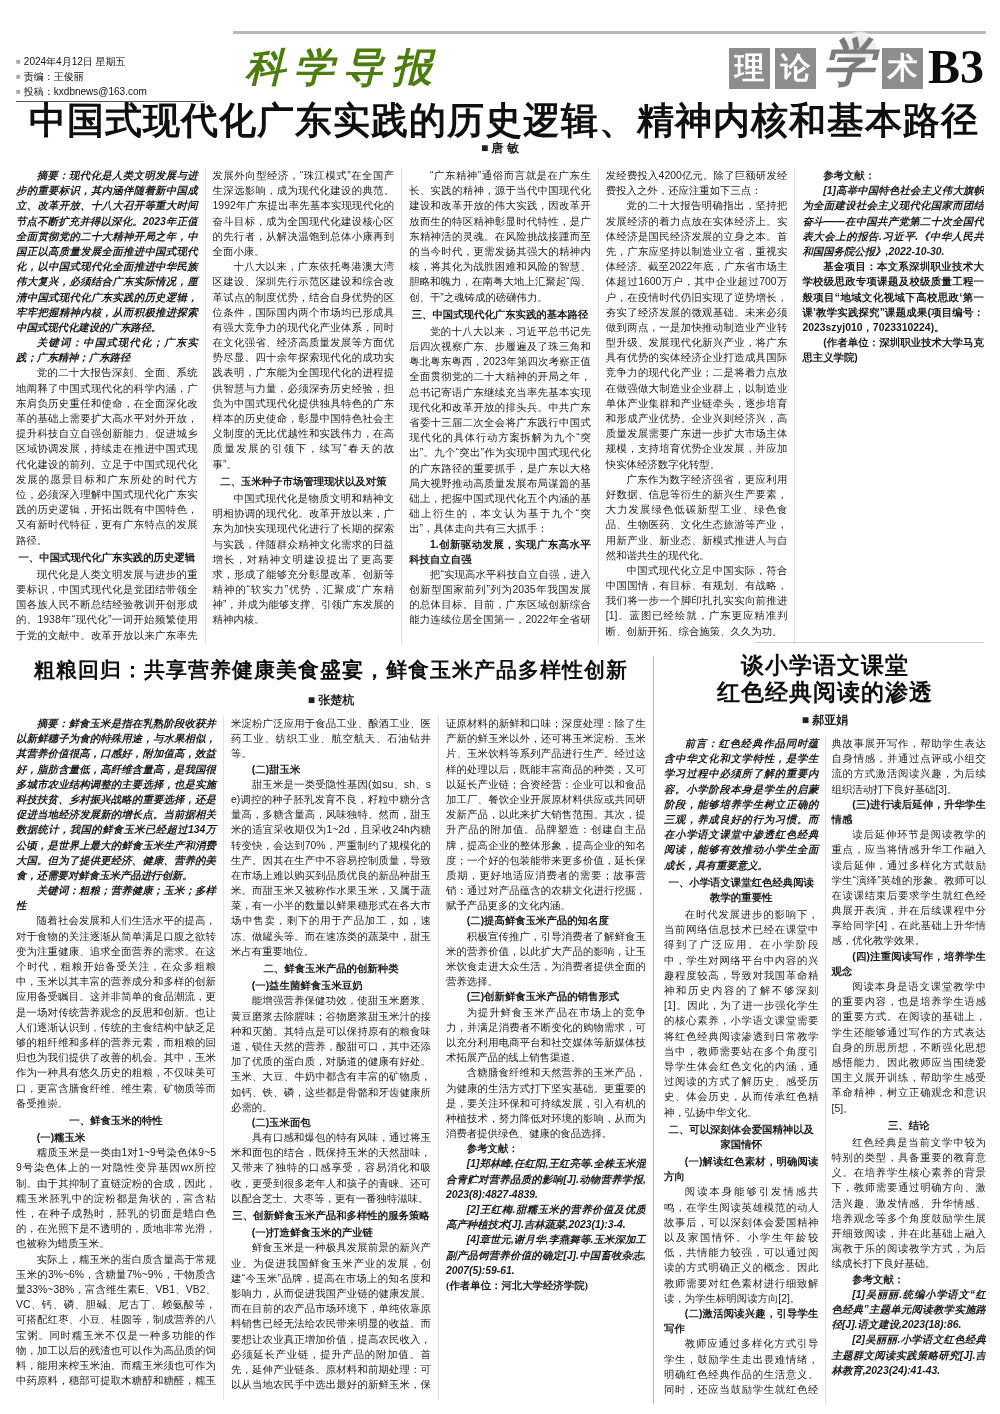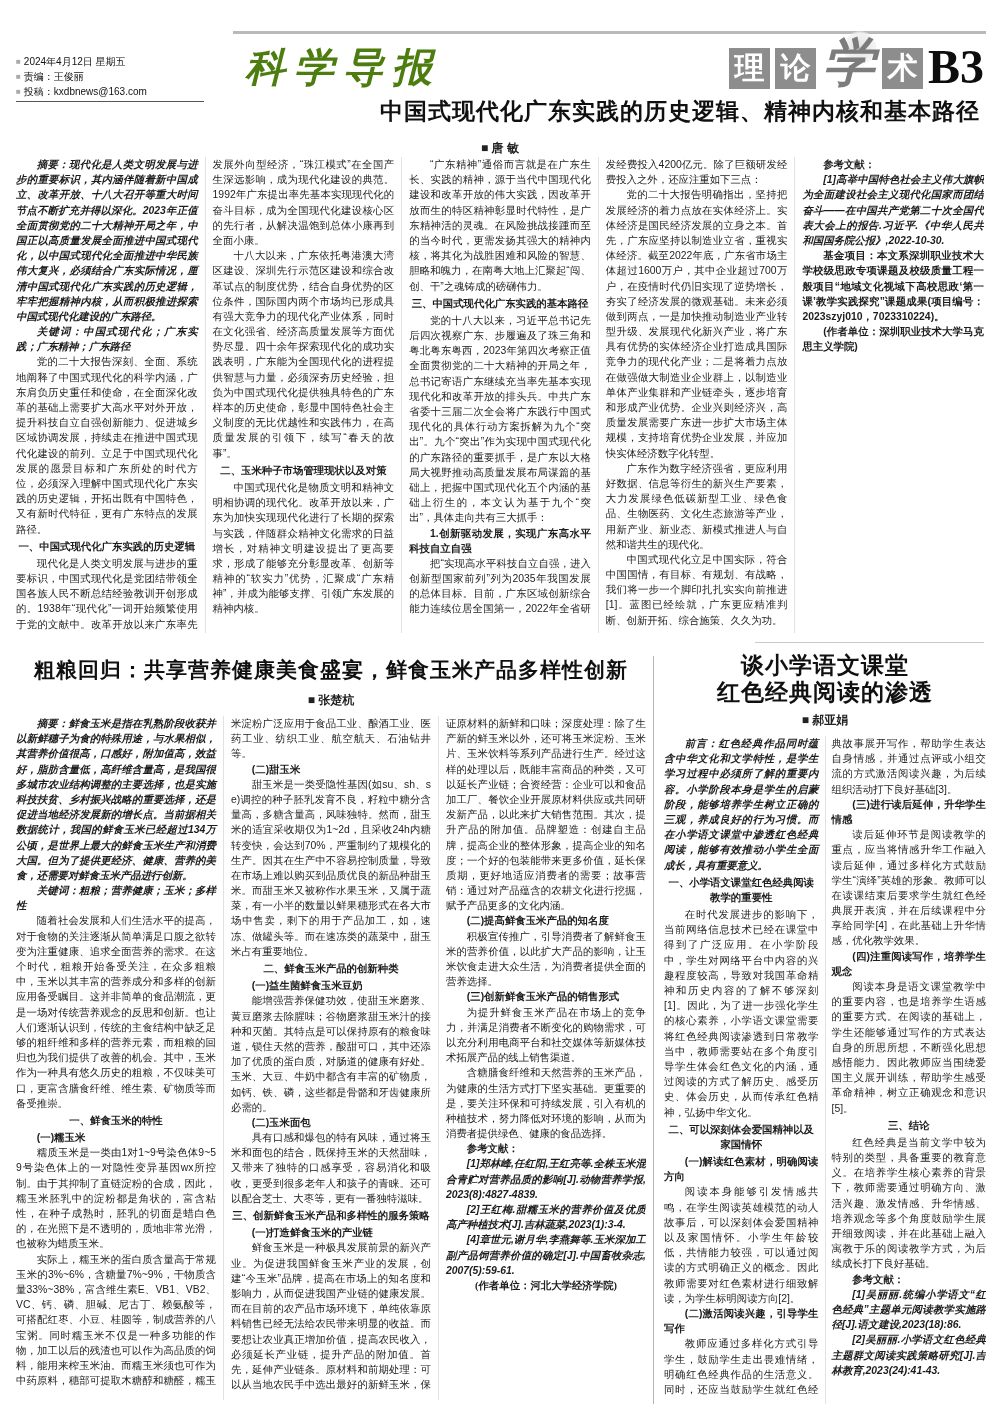--- a/index.html
+++ b/index.html
@@ -26,25 +26,25 @@
   .headline{position:absolute;text-align:center;font-weight:900;color:#101010;letter-spacing:1px;}
   .byline{position:absolute;text-align:center;font-size:12px;font-weight:700;color:#222;}
   .body-cols{position:absolute;column-gap:15px;column-rule:1px solid #e2e2e2;
              font-size:10.4px;line-height:1.46;column-fill:auto;overflow:hidden;}
   .blk{margin:0;text-align:justify;word-break:break-all;text-justify:inter-character;}
   .b-abs,.b-kw,.b-ref{font-style:italic;font-weight:600;}
   .b-abs,.b-kw,.b-p,.b-hs,.b-refh,.b-ref,.b-fund,.b-unit{text-indent:2em;}
   .b-h{font-weight:800;text-align:center;margin:2px 0;}
   .b-hs{font-weight:800;}
   .b-refh,.b-fund,.b-unit{font-weight:800;}
-  .b-unitr{font-weight:800;text-align:center;text-indent:0;font-family:Liberation Serif, serif;}
+  .b-unitr{font-weight:800;text-align:left;text-indent:0;font-family:Liberation Serif, serif;}
   
-  .main-headline{top:96px;left:28px;right:20px;font-size:23px;text-align:right;}
+  .main-headline{top:96px;left:28px;right:20px;font-size:37px;}
   .main-byline{top:140px;left:0;right:0;}
-  .main-body{top:157px;left:16px;right:16px;height:476px;column-count:5;}
+  .main-body{top:168px;left:16px;right:16px;height:476px;column-count:5;}
   .end-rule{position:absolute;top:642px;left:755px;right:16px;height:1px;background:#c9c9c9;}
   .vert-divider{position:absolute;top:656px;bottom:10px;left:653px;width:1px;background:#b5b5b5;}
   .corn-headline{top:656px;left:16px;width:630px;font-size:21px;}
   .corn-byline{top:692px;left:16px;width:630px;}
   .corn-body{top:716px;left:16px;width:630px;height:684px;column-count:3;}
   .read-headline{top:652px;left:664px;width:322px;font-size:23px;line-height:27px;}
   .read-byline{top:712px;left:664px;width:322px;}
   .read-body{top:736px;left:664px;width:322px;height:668px;column-count:2;column-gap:13px;}
 </style>
 </head>

